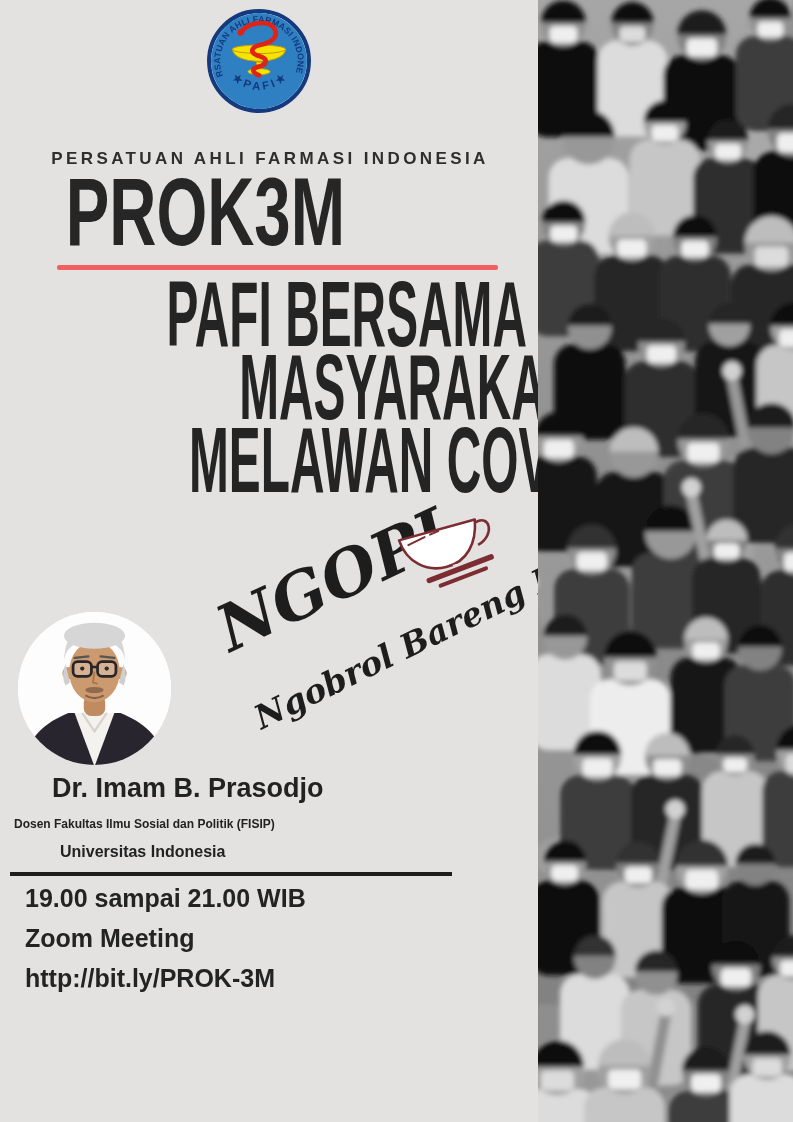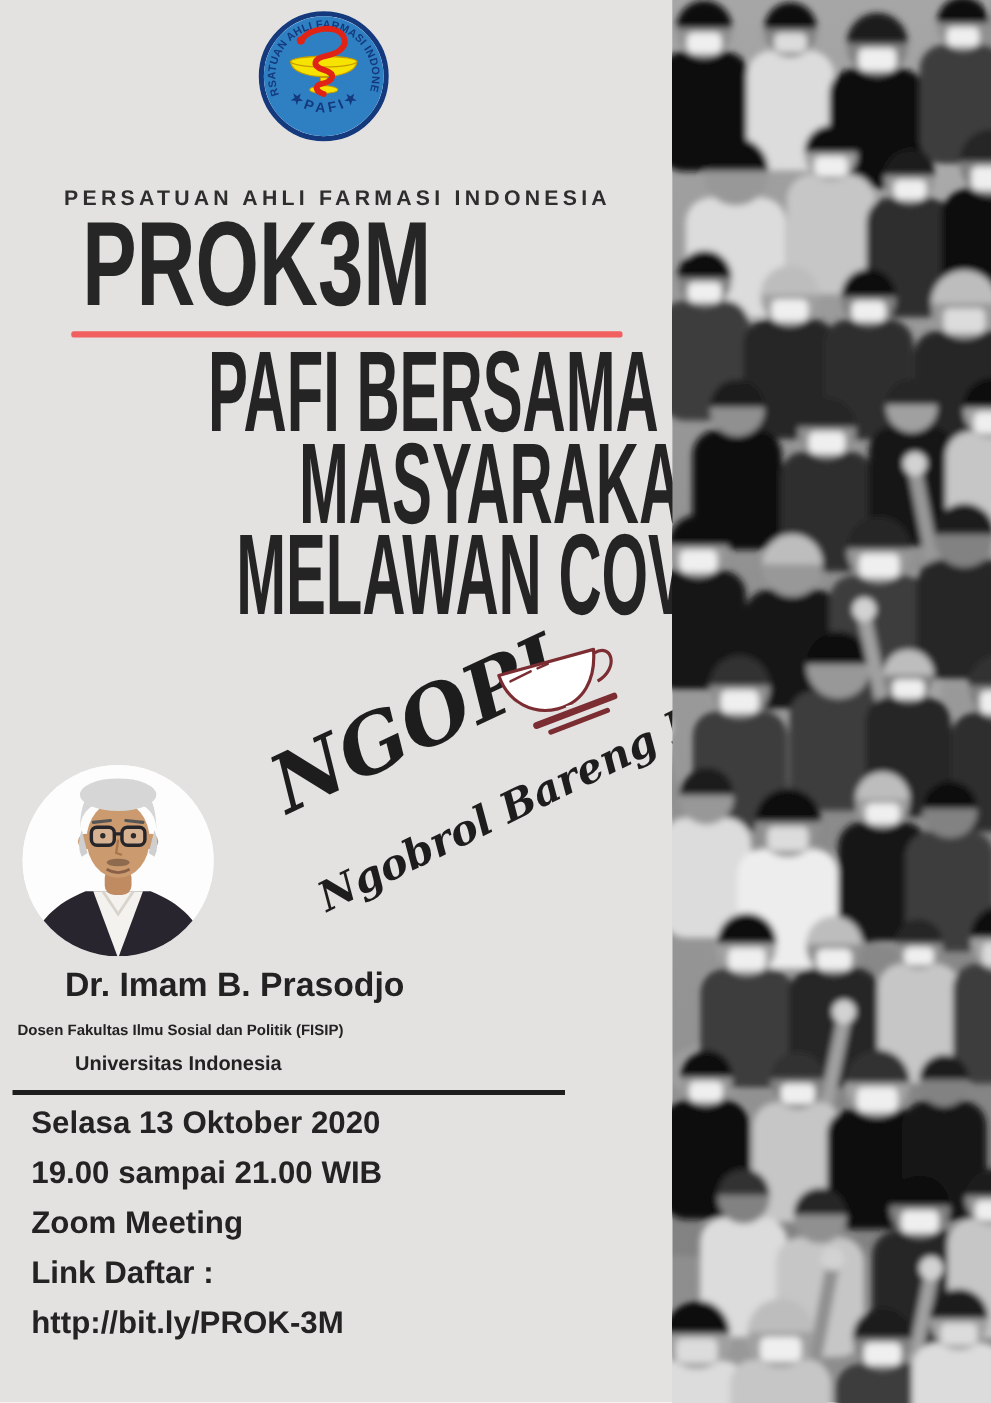--- a/index.html
+++ b/index.html
@@ -135,24 +135,22 @@
     </svg>
   </div>
 
   <div class="abs speaker-name">Dr. Imam B. Prasodjo</div>
   <div class="abs speaker-title1">Dosen Fakultas Ilmu Sosial dan Politik (FISIP)</div>
   <div class="abs speaker-title2">Universitas Indonesia</div>
 
   <div class="abs dark-rule"></div>
 
   <div class="abs details">
-    <div>Selasa 13 Oktober 2020</div>
     <div>19.00 sampai 21.00 WIB</div>
     <div>Zoom Meeting</div>
-    <div>Link Daftar :</div>
     <div>http://bit.ly/PROK-3M</div>
   </div>
 
   <div class="abs crowd">
     <svg width="255" height="1122" viewBox="0 0 255 1122">
       <defs>
         <linearGradient id="crowdbg" x1="0" y1="0" x2="0" y2="1">
           <stop offset="0" stop-color="#a6a6a6"></stop>
           <stop offset="0.45" stop-color="#8f8f8f"></stop>
           <stop offset="1" stop-color="#7f7f7f"></stop>

